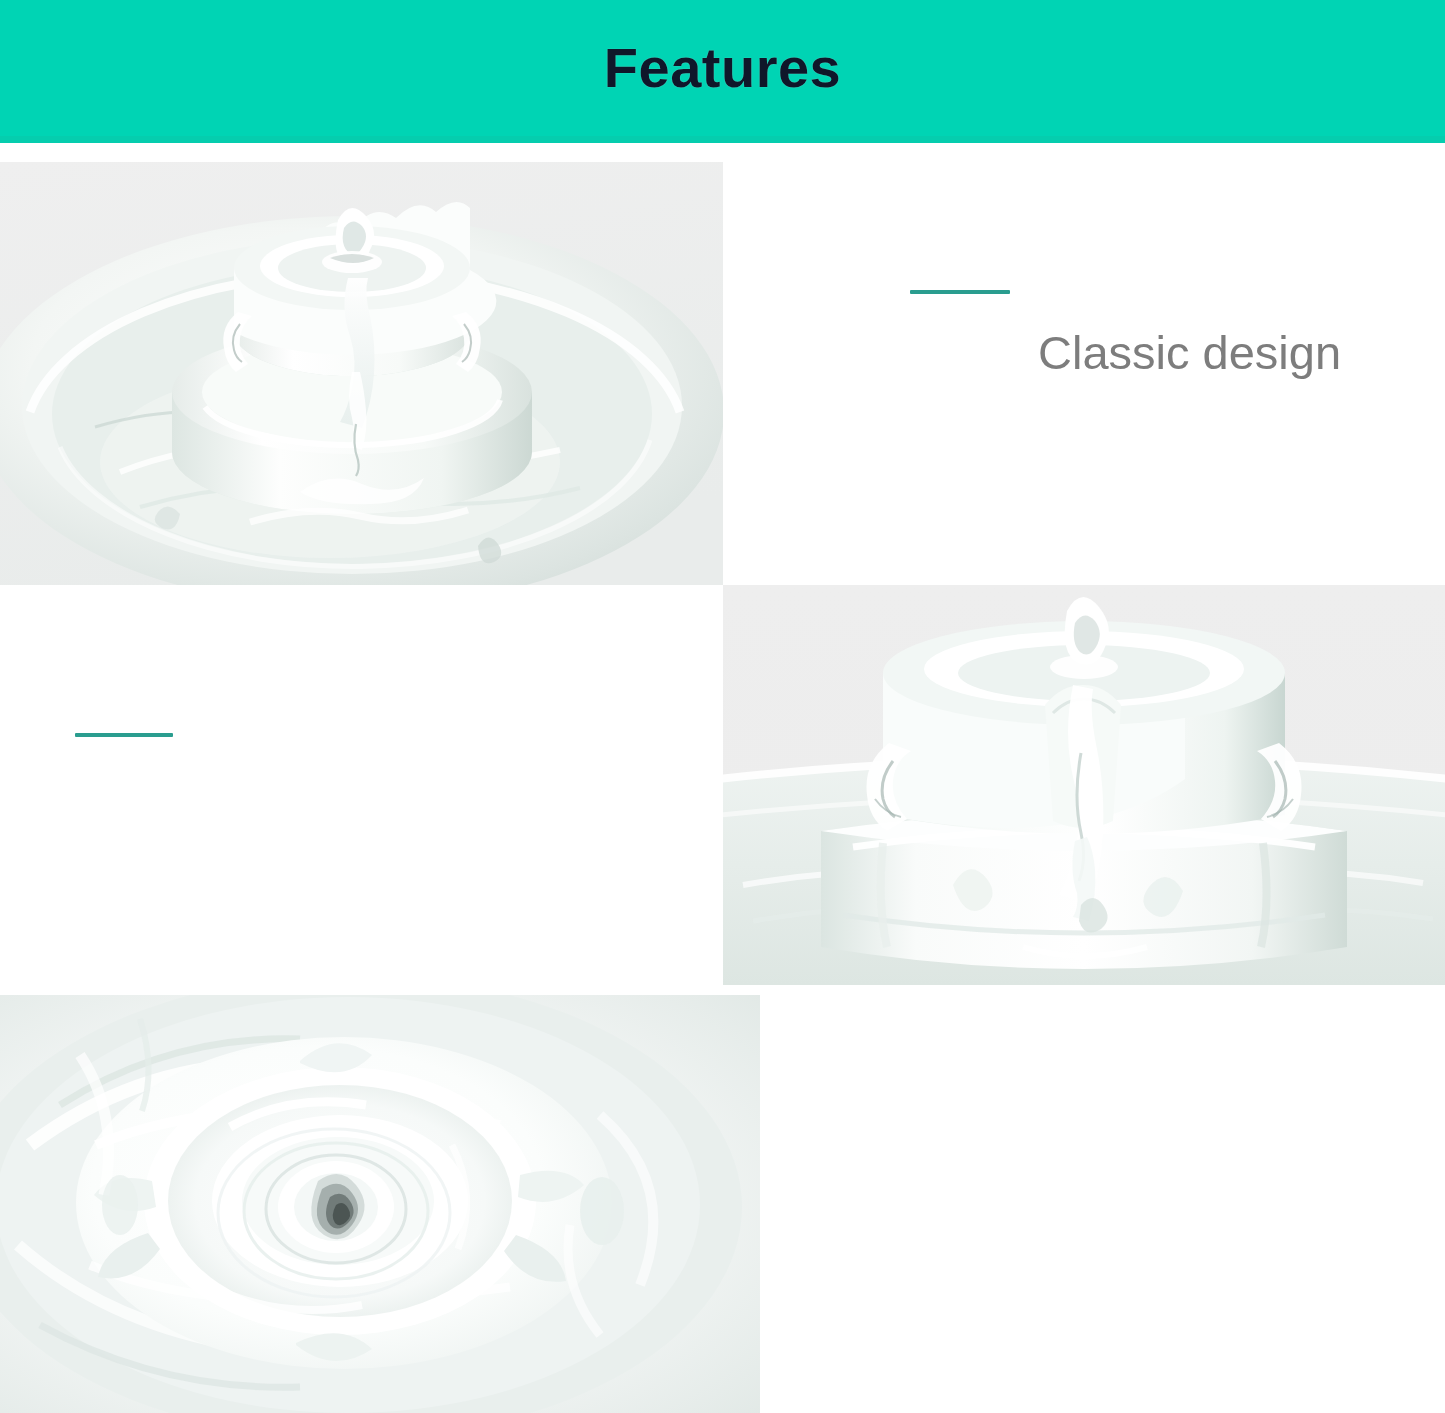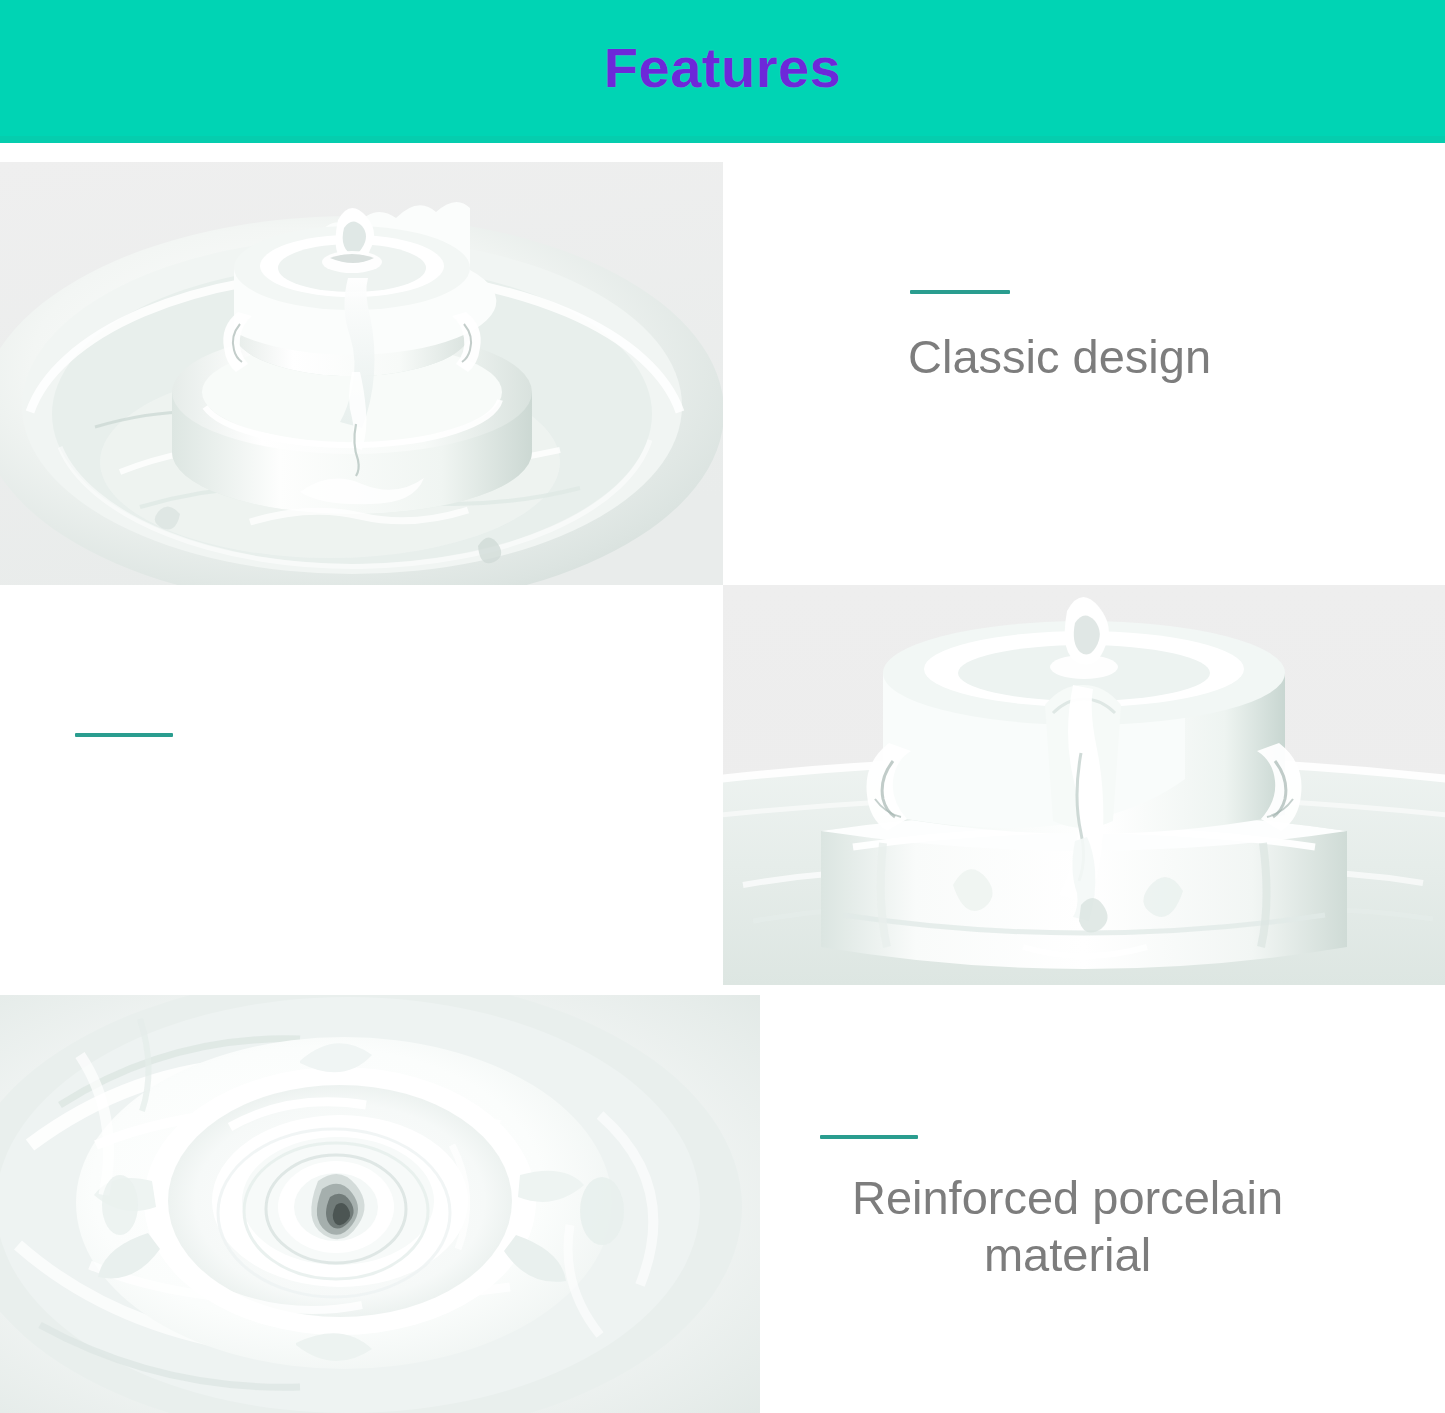--- a/index.html
+++ b/index.html
@@ -33,21 +33,21 @@
     text-shadow:0 0 1px rgba(255,255,255,.45);
   }
 
   
   .cell{position:absolute;overflow:hidden;}
 
   
   .photo{background:#ededed;}
 
   
-  .textcell{display:flex;flex-direction:column;}
+  .textcell{display:flex;flex-direction:row;}
   .accent{
     height:4px;background:#2a9d8f;border-radius:1px;
   }
   .caption{
     color:#7d7d7d;
     font-size:47px;
     font-weight:normal;
     line-height:1.22;
     white-space:pre-line;
   }
@@ -72,21 +72,21 @@
 
   
   .photo svg{display:block;width:100%;height:100%;}
 </style>
 </head>
 <body>
 
 <div class="page">
 
   <div class="header-band" style="background: rgb(0, 212, 180);">
-    <div class="header-title" style="color: #6d28d9;">Features</div>
+    <div class="header-title" style="color: #0f172a;">Features</div>
   </div>
 
   <div class="cell photo" id="cell-photo-1">
     <svg viewBox="0 0 723 423" preserveAspectRatio="xMidYMid slice">
       <defs>
         <linearGradient id="bg1" x1="0" y1="0" x2="0.3" y2="1">
           <stop offset="0" stop-color="#efefef"></stop>
           <stop offset="1" stop-color="#e9eceb"></stop>
         </linearGradient>
         <radialGradient id="bowl1" cx="0.42" cy="0.38" r="0.78">
@@ -333,19 +333,14 @@
       <path d="M452 150 q26 50 6 104" fill="none" stroke="#ffffff" stroke-width="7" opacity="0.7"></path>
 
       <path d="M80 60 q40 60 24 140" fill="none" stroke="#ffffff" stroke-width="11" opacity="0.7"></path>
       <path d="M140 24 q16 50 2 92" fill="none" stroke="#e4ece9" stroke-width="6" opacity="0.7"></path>
       <path d="M600 340 q-40 -50 -30 -110" fill="none" stroke="#ffffff" stroke-width="9" opacity="0.6"></path>
       <ellipse cx="602" cy="216" rx="22" ry="34" fill="#e8efed" opacity="0.9"></ellipse>
       <ellipse cx="120" cy="210" rx="18" ry="30" fill="#eaf1ef" opacity="0.85"></ellipse>
     </svg>
   </div>
 
-  <div class="cell textcell" id="cell-text-3">
-    <div class="accent" style="background: rgb(42, 157, 143);"></div>
-    <div class="caption" style="color: rgb(125, 125, 125);">Reinforced porcelain
-material</div>
-  </div>
 
 </div>
 
 </body></html>

